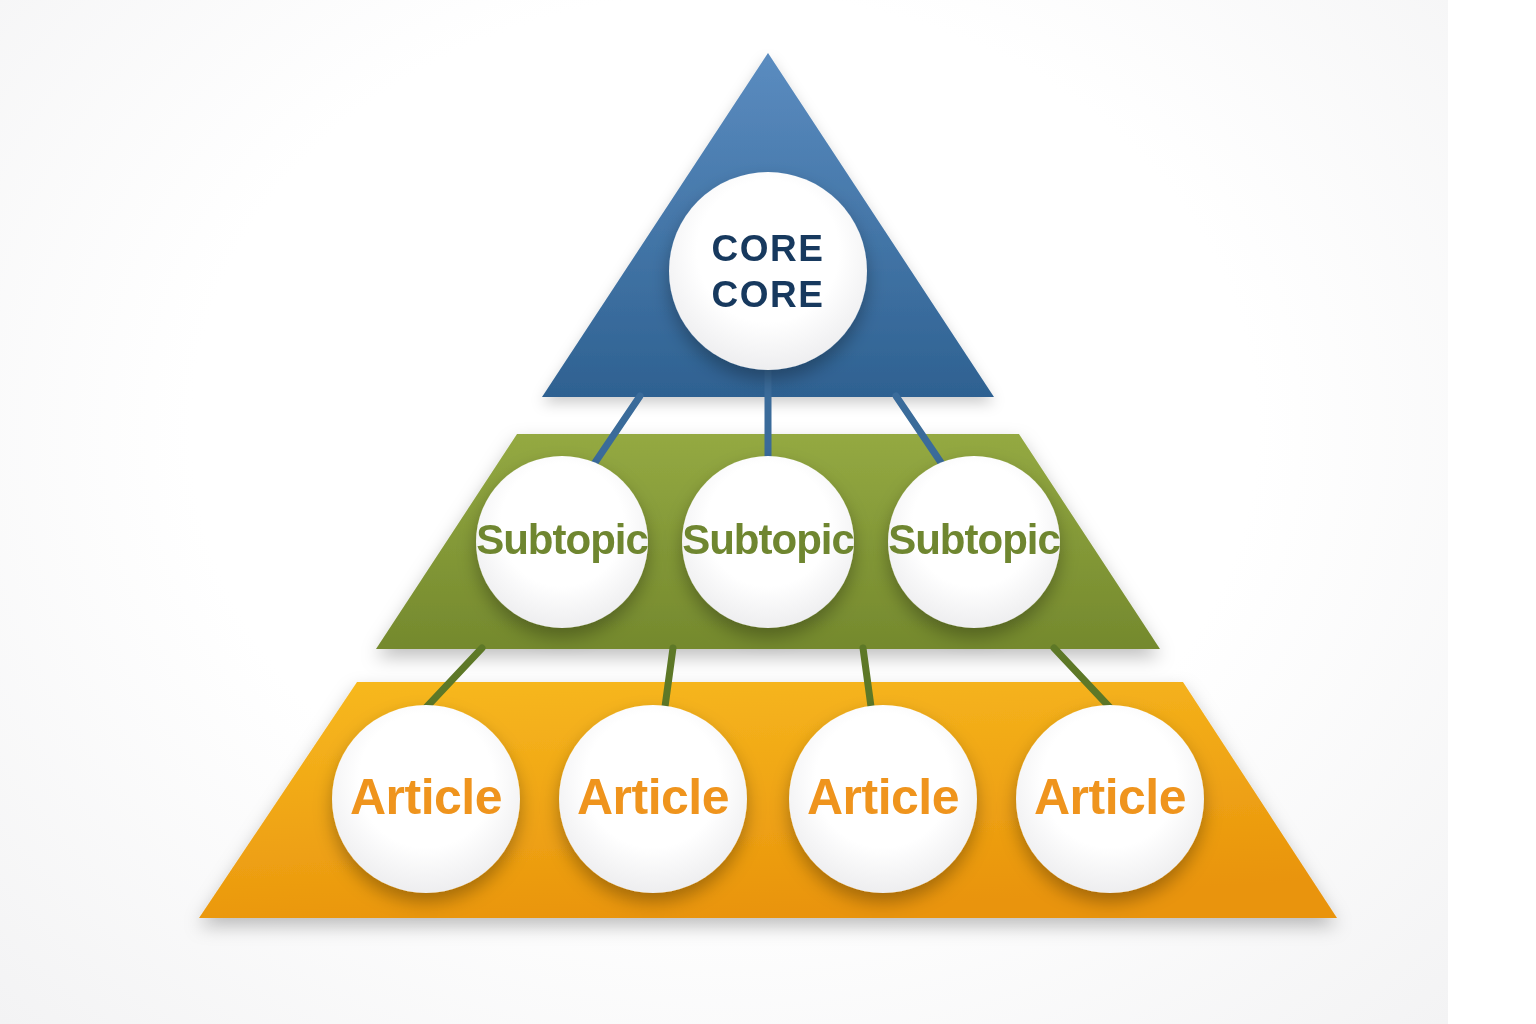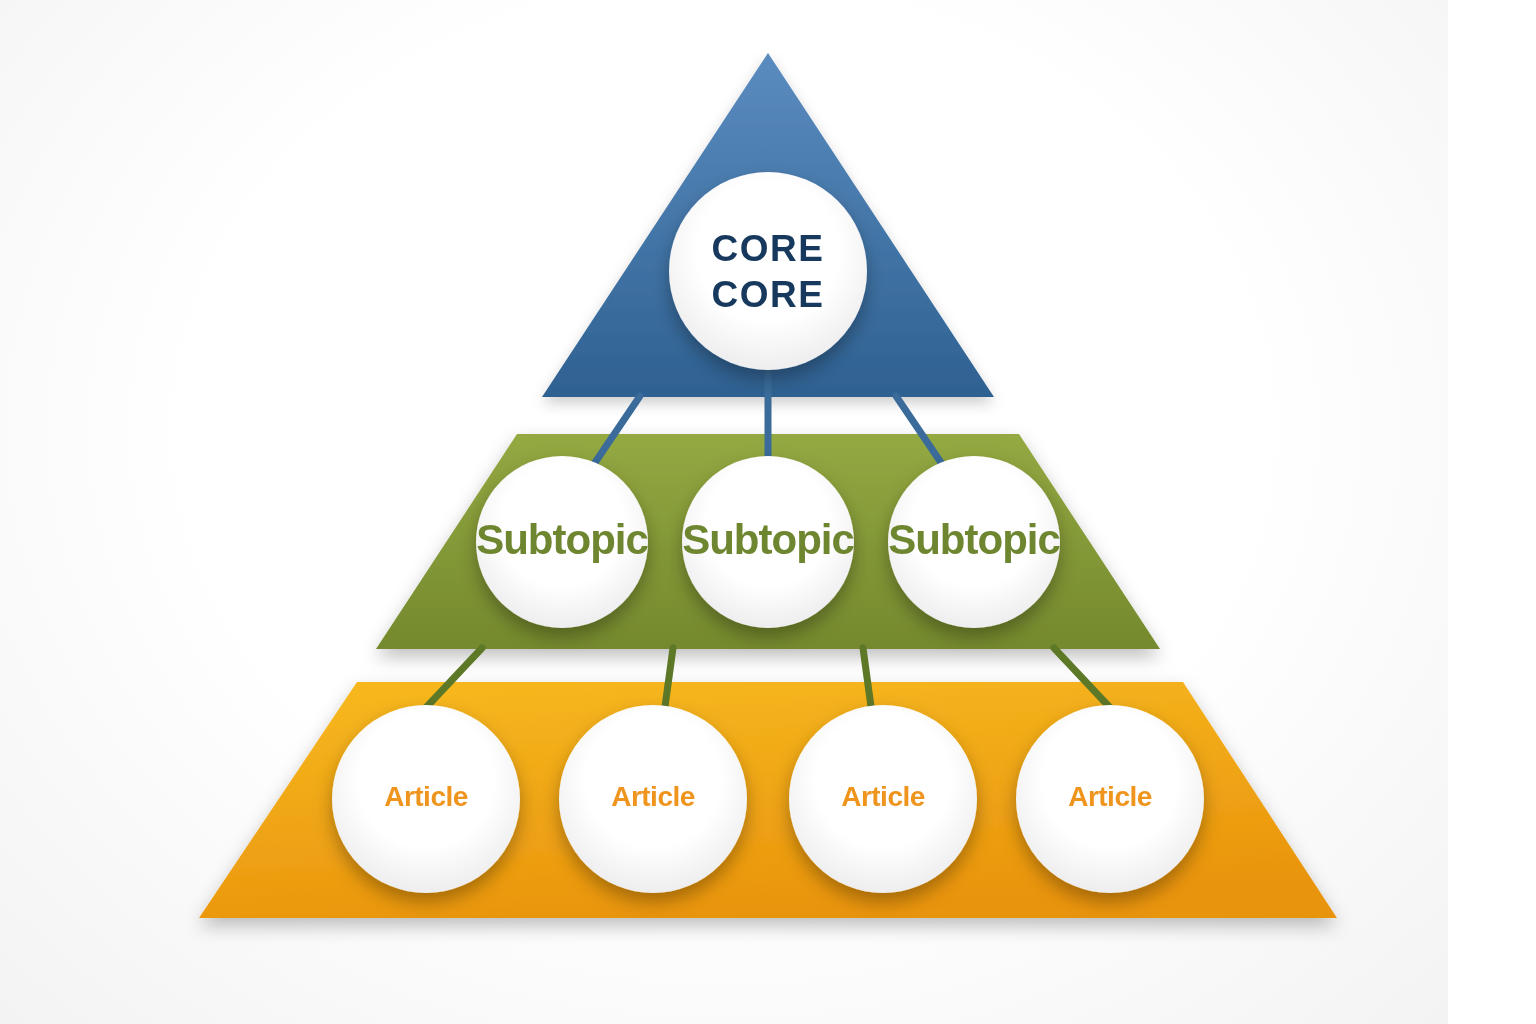--- a/index.html
+++ b/index.html
@@ -38,21 +38,21 @@
     font-size: 37px;
     line-height: 46px;
     letter-spacing: 1.5px;
   }
   .core-label span { display: block; }
   .subtopic-label {
     font-size: 42px;
     letter-spacing: -1px;
   }
   .article-label {
-    font-size: 28px;
+    font-size: 50px;
     letter-spacing: -0.5px;
   }
 </style>
 </head>
 <body>
 
 <div class="canvas">
 
   <svg class="diagram-svg" viewBox="0 0 1536 1024">
     <defs>

